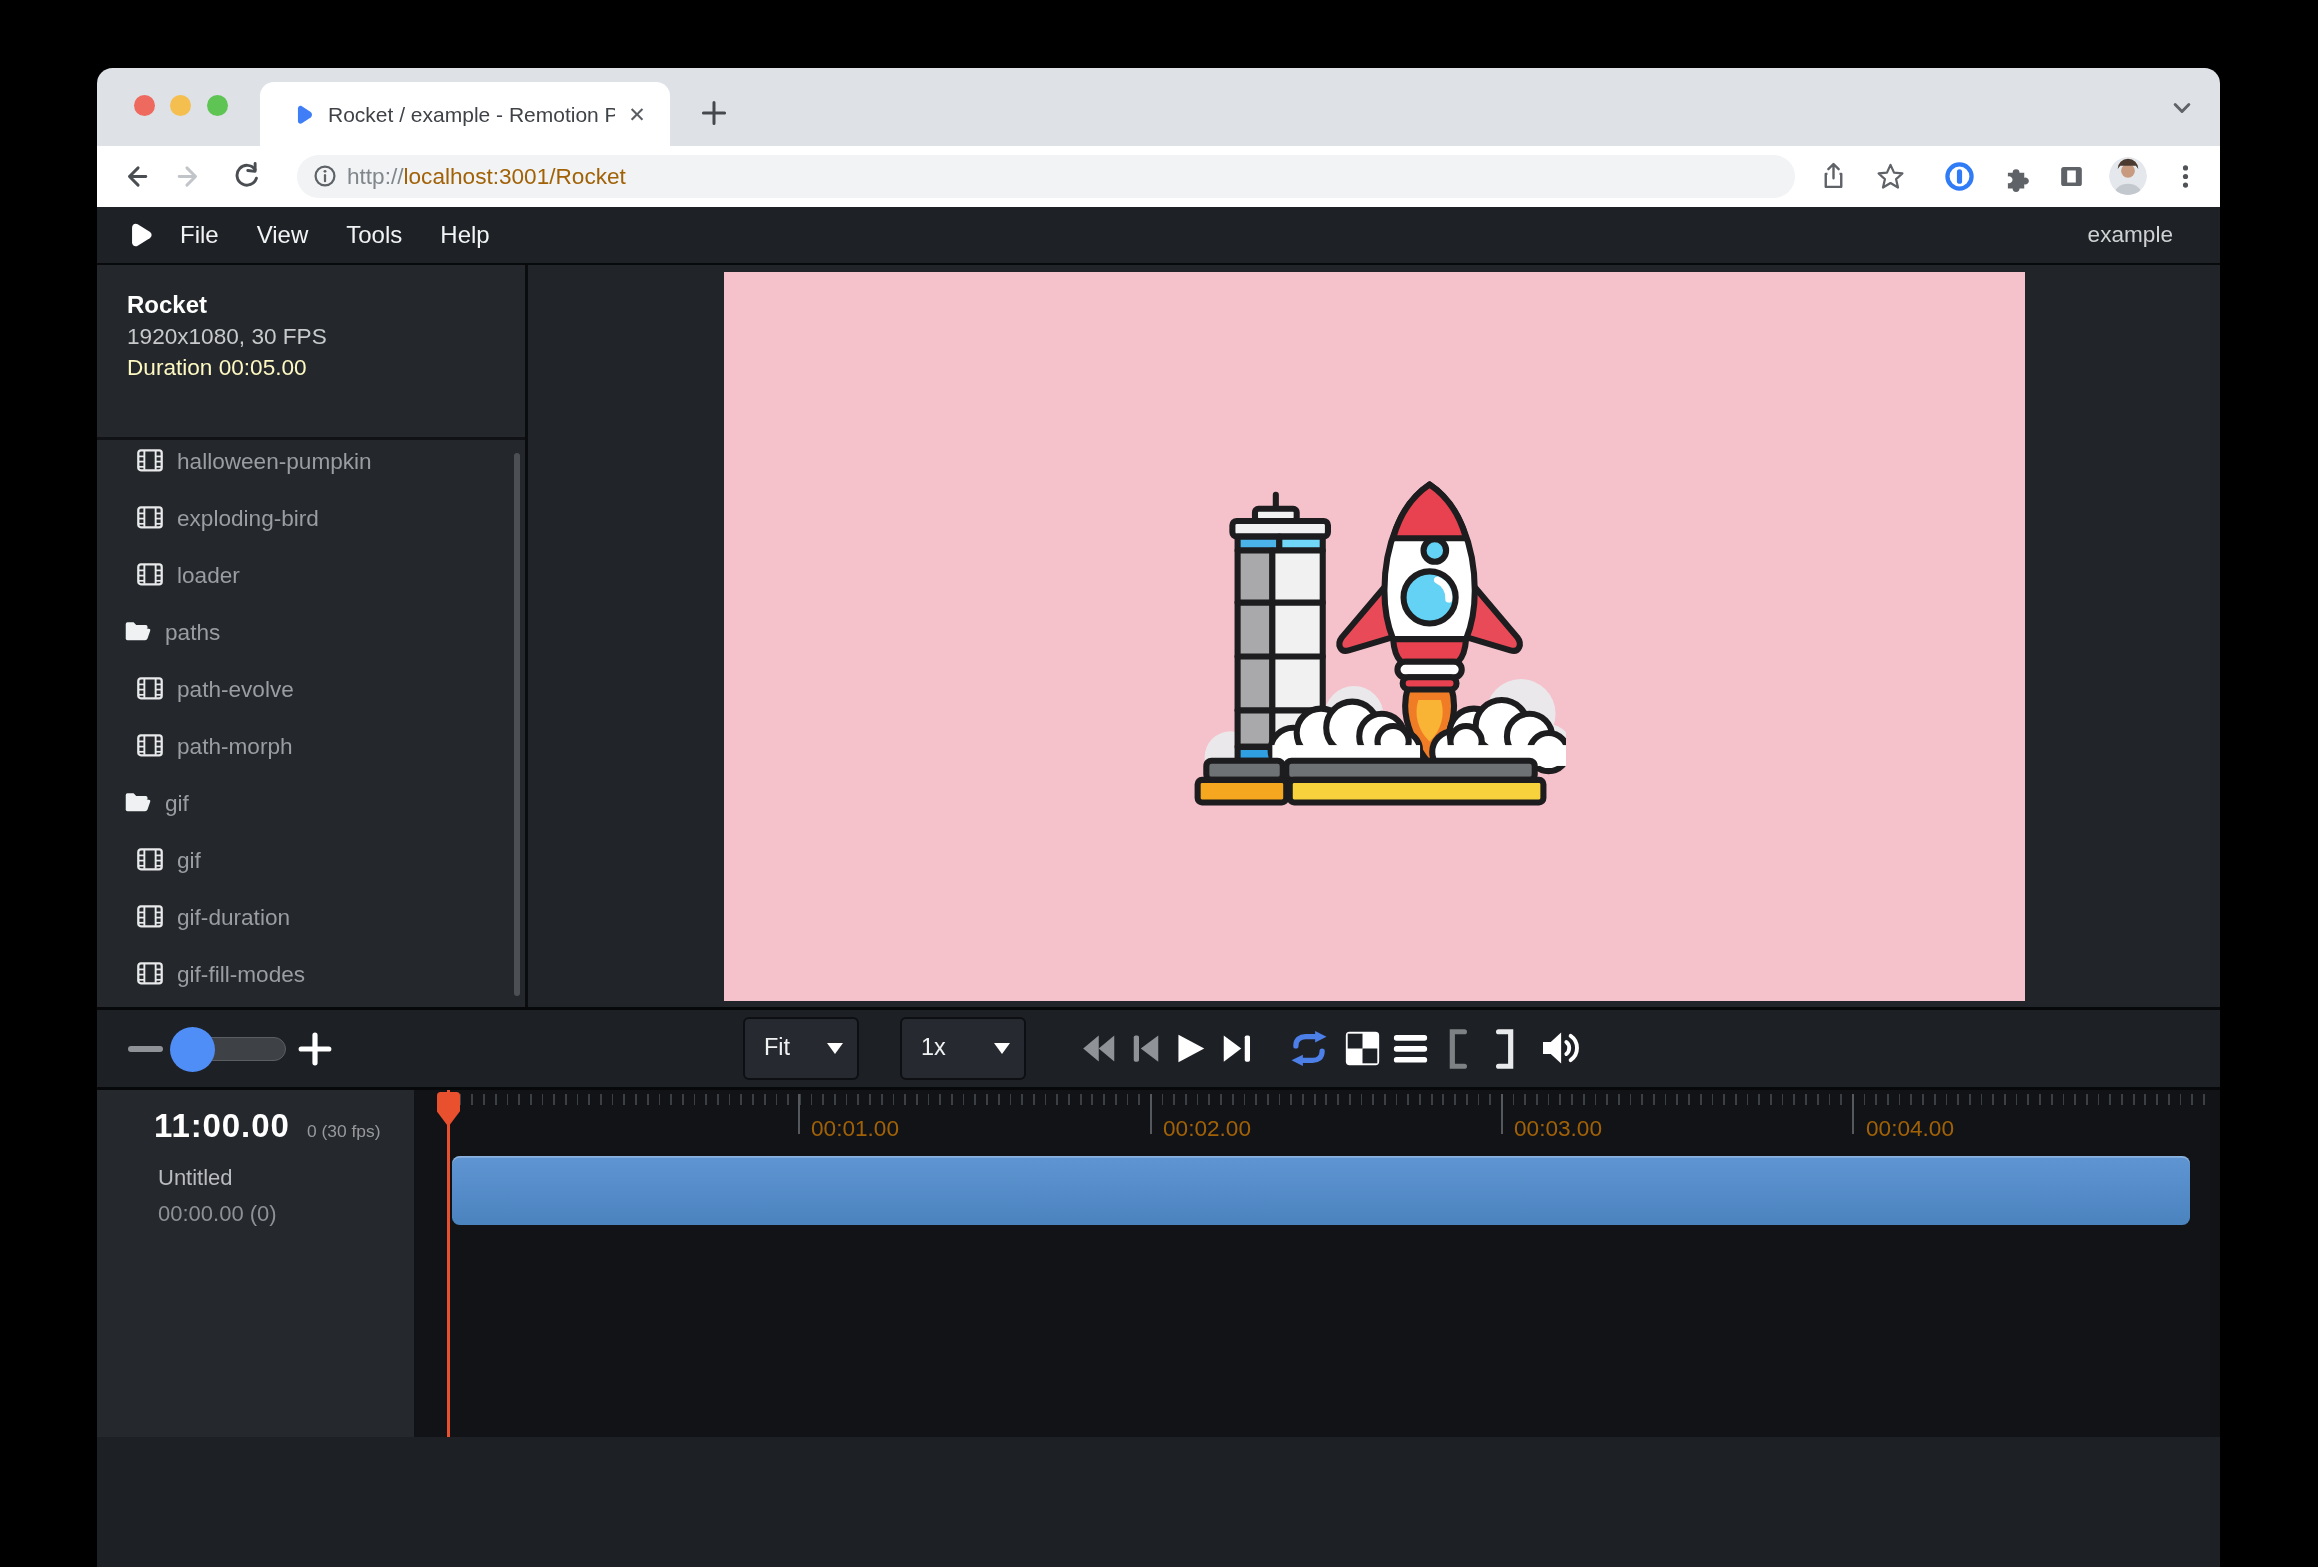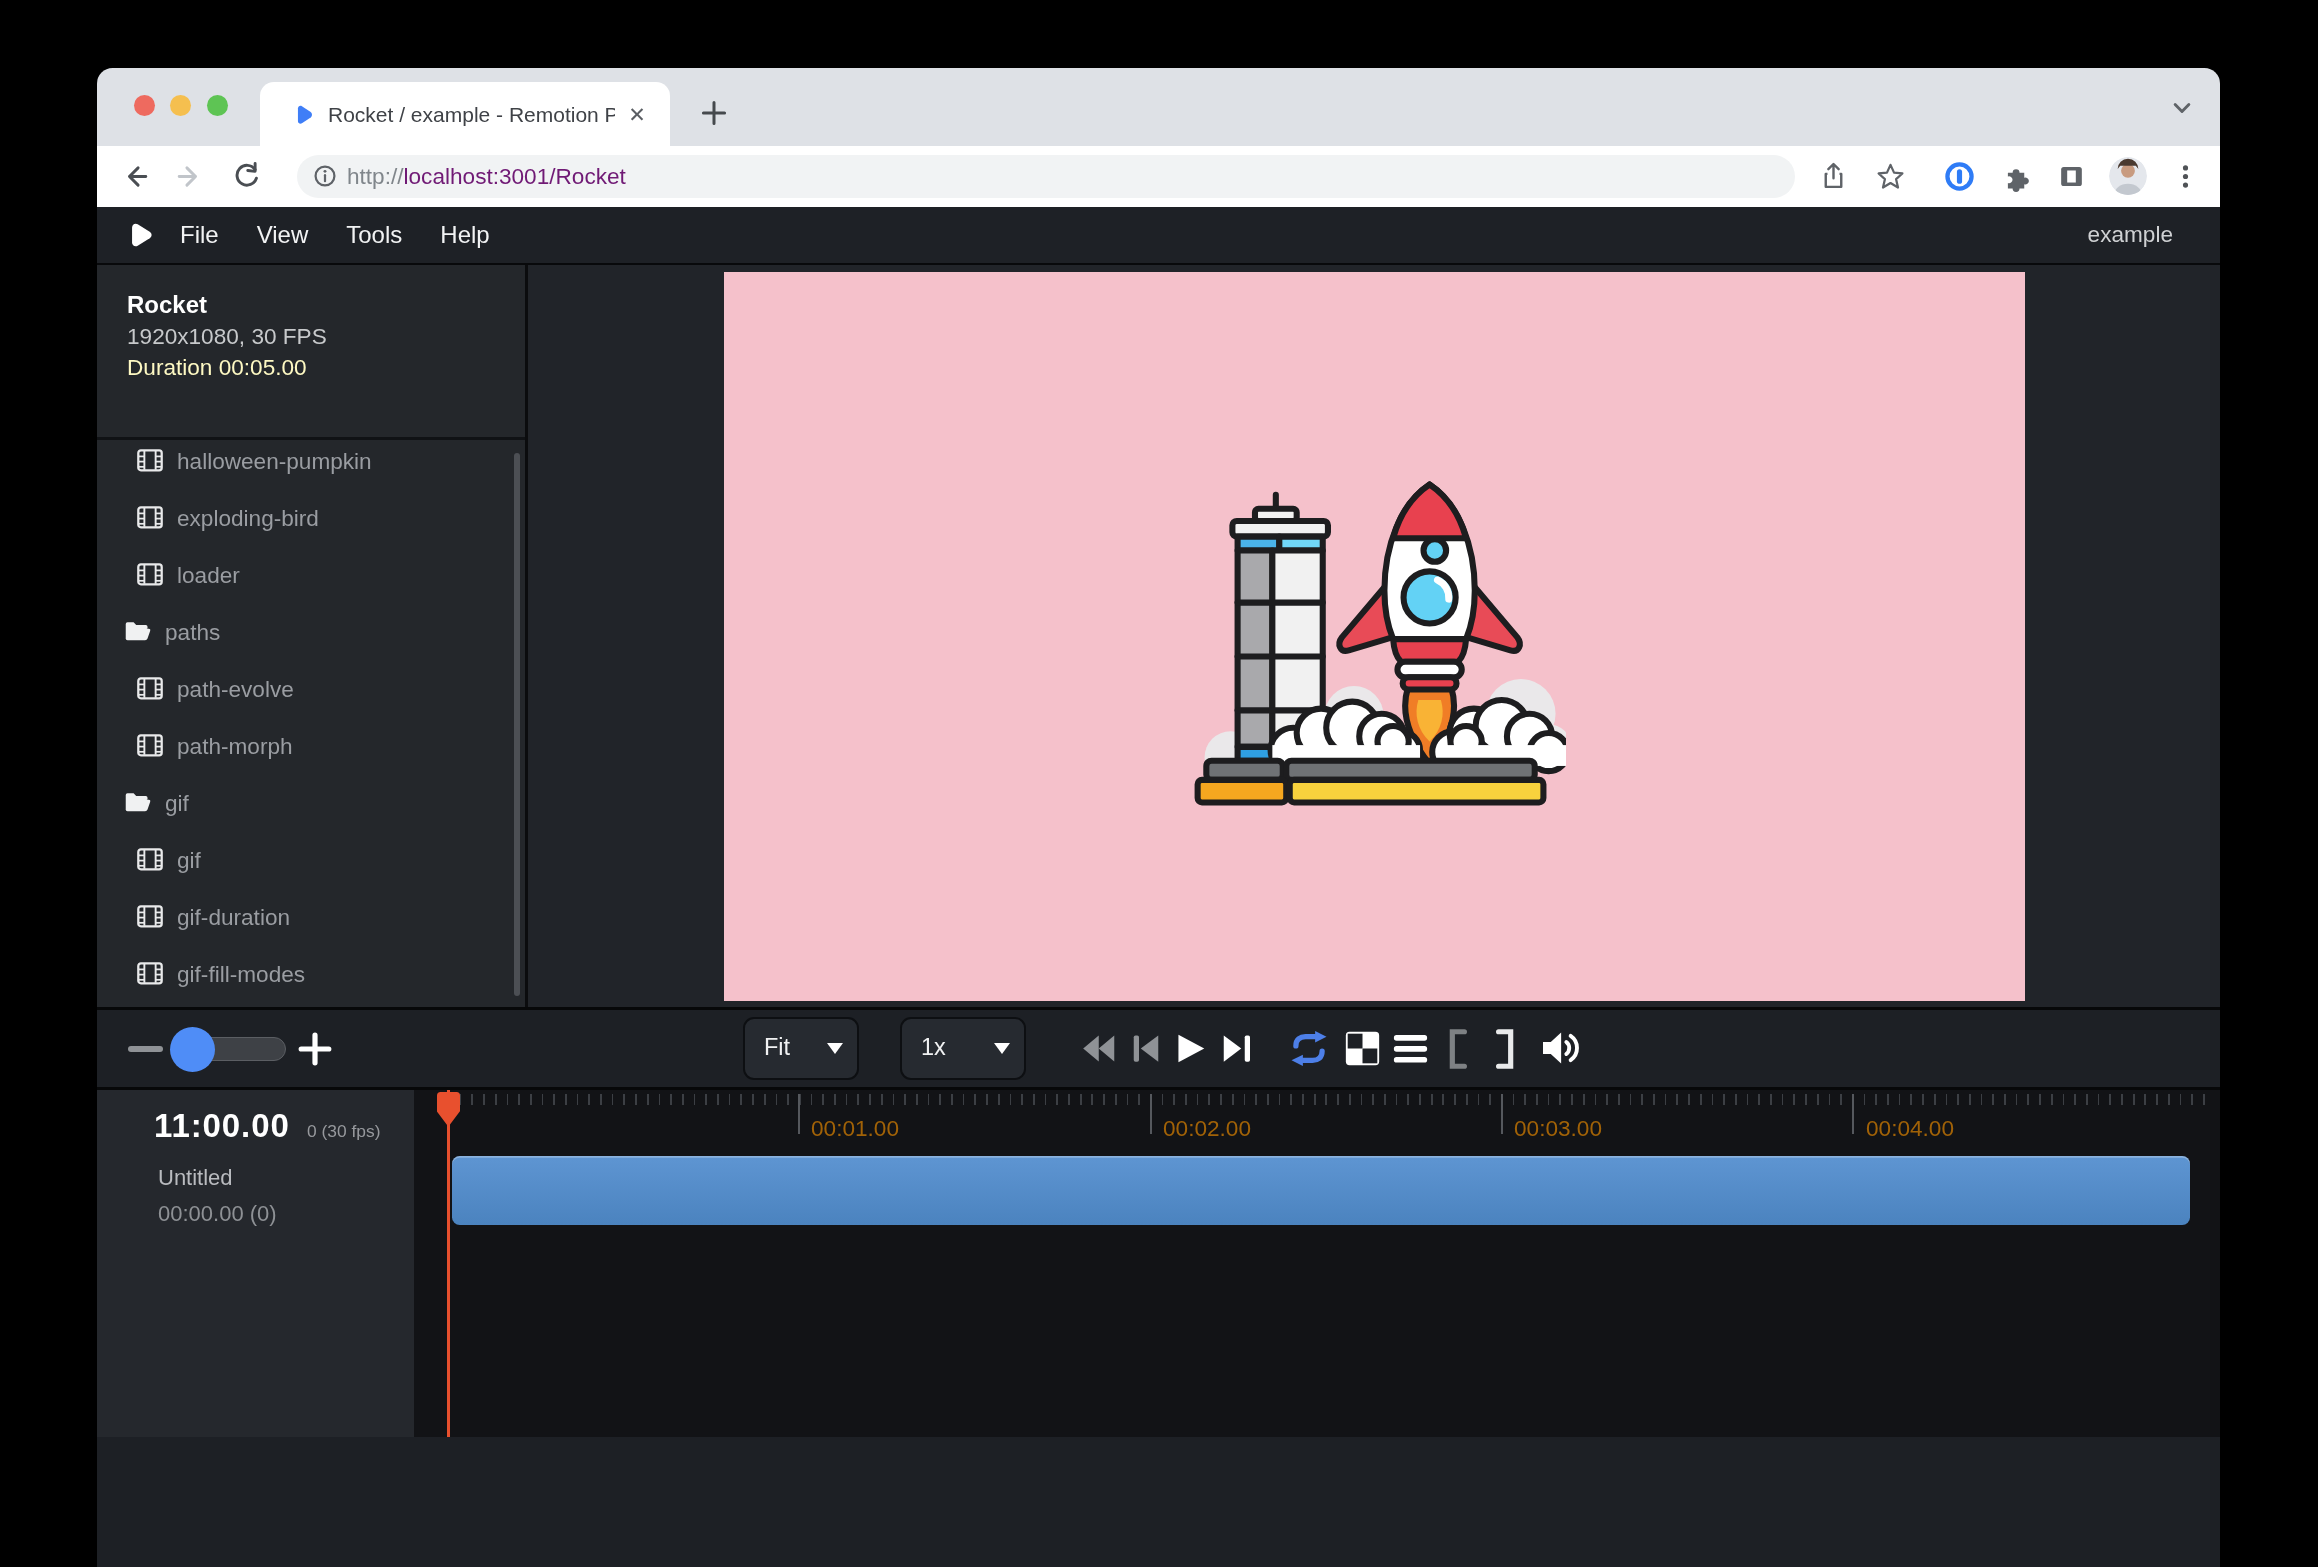--- a/index.html
+++ b/index.html
@@ -21,21 +21,21 @@
   #tabstrip-chevron { position:absolute; left:2073px; top:28px; width:24px; height:24px; }
 
   
   #navbar { position:absolute; left:0; top:78px; width:2123px; height:61px; background:#fff; }
   .nav-ico { position:absolute; top:15px; width:31px; height:31px; }
   #back-btn { left:22.6px; } #fwd-btn { left:77px; } #reload-btn { left:134px; }
   #urlpill { position:absolute; left:200px; top:8.7px; width:1498px; height:43px; background:#f1f3f4; border-radius:22px; }
   #site-info { position:absolute; left:15.7px; top:9.6px; width:24px; height:24px; }
   #url-text { position:absolute; left:50px; top:0; height:43px; line-height:43px; font-size:22.6px; white-space:nowrap; }
   #url-text .scheme { color:#80868b; }
-  #url-text .rest { color:#701a75; }
+  #url-text .rest { color:#a16207; }
   #share-btn { left:1721px; } #star-btn { left:1778px; } #onep-btn { left:1847px; }
   #puzzle-btn { left:1904px; } #panel-btn { left:1959px; } #kebab-btn { left:2073px; }
   #avatar { position:absolute; left:2012px; top:11.3px; width:38px; height:38px; border-radius:50%; overflow:hidden; }
 
   
   #menubar { position:absolute; left:0; top:139px; width:2123px; height:58px; background:#1e2126; border-bottom:2.6px solid #08090b; }
   #remotion-logo { position:absolute; left:28px; top:13px; width:30px; height:30px; }
   #menu-items { position:absolute; left:83px; top:0; height:56px; display:flex; align-items:center; gap:38px; }
   .menu-item { font-size:24px; color:#f2f3f4; }
   #project-label { position:absolute; right:47px; top:0; height:56px; line-height:56px; font-size:22.6px; color:#cfd1d3; }
@@ -64,21 +64,21 @@
   
   #sep1 { position:absolute; left:0; top:939px; width:2123px; height:2.6px; background:#070809; }
   #sep2 { position:absolute; left:0; top:1019px; width:2123px; height:2.6px; background:#070809; }
 
   
   #controls { position:absolute; left:0; top:942px; width:2123px; height:77px; background:#1d2025; }
   #zoom-minus { position:absolute; left:31px; top:36px; width:35px; height:6px; background:#8f9296; border-radius:3.5px; }
   #zoom-track { position:absolute; left:83px; top:27px; width:106px; height:24px; background:#3e4146; border:1.7px solid #5b5e63; border-radius:12px; }
   #zoom-knob { position:absolute; left:73px; top:16.5px; width:45px; height:45px; border-radius:50%; background:var(--slider-knob-blue,#4f8df7); }
   #zoom-plus { position:absolute; left:199px; top:20px; width:38px; height:38px; }
-  .dropdown { position:absolute; top:7px; height:63px; background:#262a30; border:2.6px solid #0d0f12; border-radius:11px; }
+  .dropdown { position:absolute; top:7px; height:63px; background:#262a30; border:2.6px solid #0d0f12; border-radius:6px; }
   #size-select { left:646px; width:116px; }
   #speed-select { left:803px; width:126px; }
   .dd-label { position:absolute; left:19px; top:0; height:57px; line-height:57px; font-size:23.5px; color:#f0f1f2; }
   .dd-caret { position:absolute; right:14px; top:24px; width:0; height:0; border-left:8.7px solid transparent; border-right:8.7px solid transparent; border-top:11.3px solid #fff; }
   .transport { position:absolute; top:21px; height:35px; }
   #btn-tostart { left:981px; width:38px; } #btn-prevframe { left:1035px; width:28px; }
   #btn-play { left:1078px; width:31px; } #btn-toend { left:1125px; width:35px; }
   #btn-loop { position:absolute; left:1191px; top:21px; width:42px; height:35px; }
   #btn-checker { position:absolute; left:1247px; top:20px; width:37px; height:37px; }
   #btn-richtl { position:absolute; left:1296px; top:23.5px; width:35px; height:30px; }

